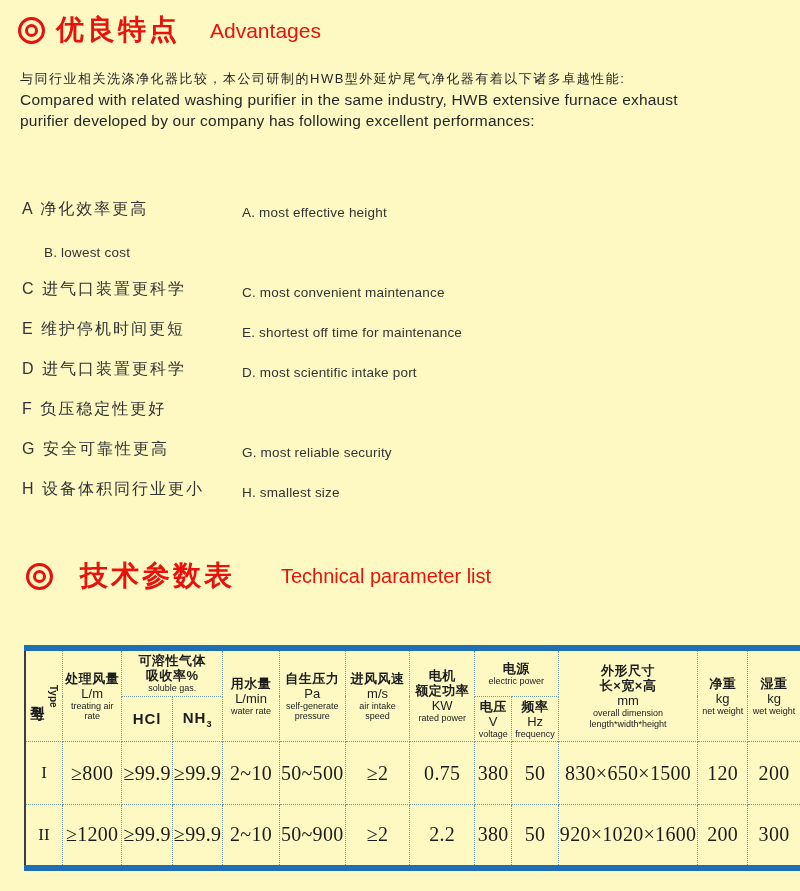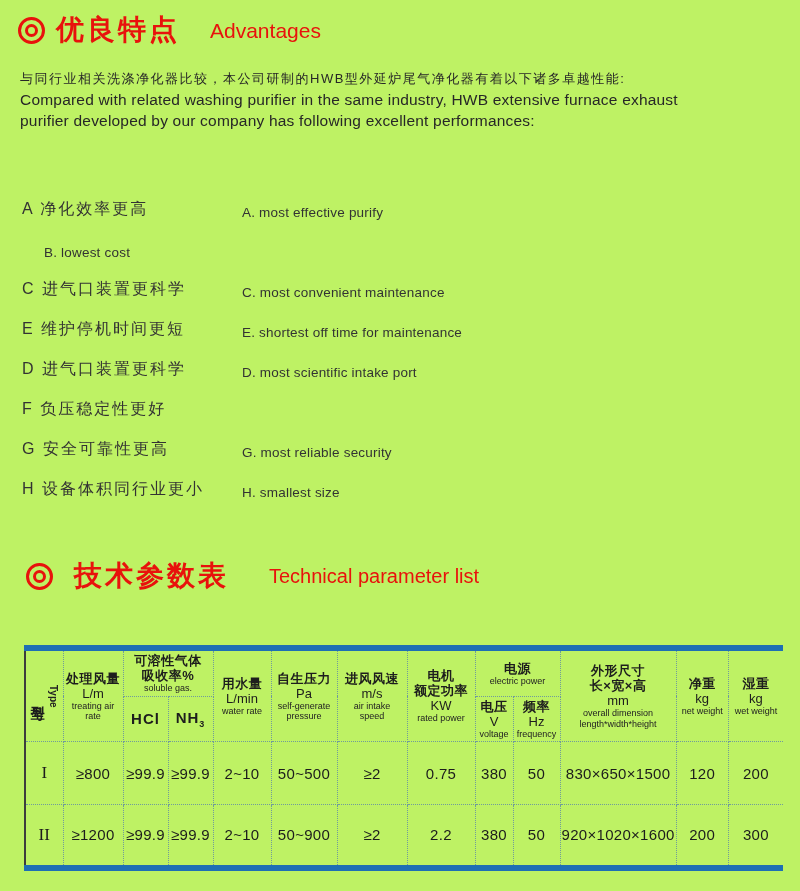--- a/index.html
+++ b/index.html
@@ -1,23 +1,23 @@
 <!DOCTYPE html>
 <html><head>
 <meta charset="utf-8">
 <style>
   * { margin: 0; padding: 0; box-sizing: border-box; }
   html, body { background: #ffffff; }
   body { font-family: "Liberation Sans", "DejaVu Sans", sans-serif; color: #2b2b2b; }
-  .page { position: relative; width: 800px; height: 891px; background: #bef264; overflow: hidden; }
+  .page { position: relative; width: 800px; height: 891px; background: #fef9c3; overflow: hidden; }
 
   
   .section-header { position: absolute; display: flex; align-items: center; gap: 11px; }
   .sec1 { top: 16px; left: 18px; }
-  .sec2 { top: 562px; left: 26px; gap: 21px; }
+  .sec2 { top: 562px; left: 26px; gap: 27px; }
   .bullseye { width: 27px; height: 27px; border: 3px solid #e8120c; border-radius: 50%;
               display: inline-flex; align-items: center; justify-content: center; flex: 0 0 auto; }
   .bullseye .inner { width: 13px; height: 13px; border: 3px solid #e8120c; border-radius: 50%; }
   .title-zh { color: #e8120c; font-weight: 700; font-size: 28px; letter-spacing: 3px; line-height: 1; }
   .title-en { color: #e8120c; font-size: 21px; line-height: 1; margin-left: 19px; }
   .sec2 .title-en { font-size: 20px; }
 
   
   .intro { position: absolute; top: 68px; left: 20px; width: 760px; }
   .intro-zh { font-size: 13px; letter-spacing: 1.5px; color: #272727; line-height: 21px; margin-bottom: 1px; }
@@ -36,21 +36,21 @@
   .param-table th, .param-table td { border: 1px dotted #6f9b9b; text-align: center; vertical-align: middle; padding: 2px 1px; }
   .param-table th:last-child, .param-table td:last-child { border-right: none; }
   .param-table thead tr.r1 { height: 44px; }
   .param-table thead tr.r2 { height: 38px; }
   .param-table tbody tr { height: 63px; }
   .hz  { font-size: 13px; font-weight: 700; color: #1d1d1d; line-height: 15px; letter-spacing: 0.5px; }
   .hu  { font-size: 13px; font-weight: 400; color: #1d1d1d; line-height: 15px; }
   .he  { font-size: 9px;  font-weight: 400; color: #222; line-height: 10.5px; }
   .sub-h { font-size: 15px; font-weight: 700; color: #1d1d1d; letter-spacing: 1px; }
   .sub-h sub { font-size: 9px; }
-  td.val { font-size: 15px; color: #1c1c1c; letter-spacing: 0.3px; }
+  td.val { font-size: 20px; color: #1c1c1c; letter-spacing: 0.3px; font-family: Liberation Serif, serif; }
   td.roman { font-family: "Liberation Serif", "DejaVu Serif", serif; font-size: 17px; color: #1c1c1c; }
   .type-cell { display: flex; align-items: center; justify-content: center; gap: 1px; }
   .type-zh { writing-mode: vertical-rl; font-size: 14px; font-weight: 700; letter-spacing: 1px; color: #1d1d1d; }
   .type-en { writing-mode: vertical-rl; font-size: 10px; color: #222; }
 </style>
 </head>
 <body>
 
 <div class="page">
 
@@ -64,21 +64,21 @@
 
   <div class="intro">
     <p class="intro-zh">与同行业相关洗涤净化器比较，本公司研制的HWB型外延炉尾气净化器有着以下诸多卓越性能:</p>
     <p class="intro-en">Compared with related washing purifier in the same industry, HWB extensive furnace exhaust</p>
     <p class="intro-en">purifier developed by our company has following excellent performances:</p>
   </div>
 
   <div class="features">
     <div class="feature-row">
       <span class="f-zh">A 净化效率更高</span>
-      <span class="f-en">A. most effective purify</span>
+      <span class="f-en">A. most effective height</span>
     </div>
     <div class="feature-row">
       <span class="f-en">B. lowest cost</span>
     </div>
     <div class="feature-row">
       <span class="f-zh">C 进气口装置更科学</span>
       <span class="f-en">C. most convenient maintenance</span>
     </div>
     <div class="feature-row">
       <span class="f-zh">E 维护停机时间更短</span>

